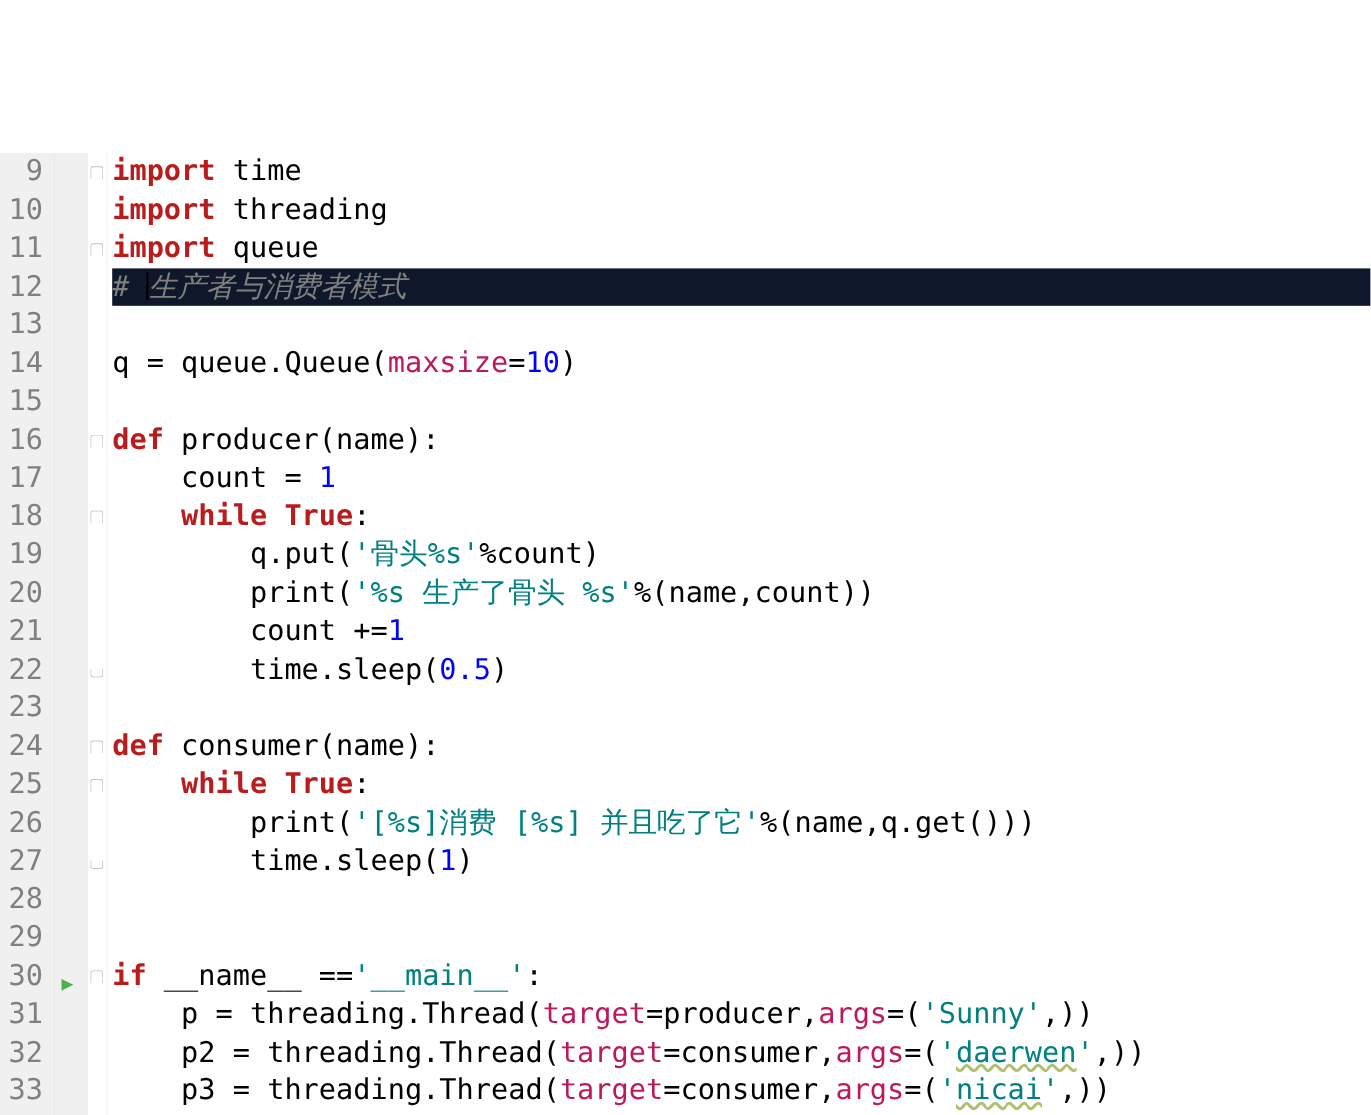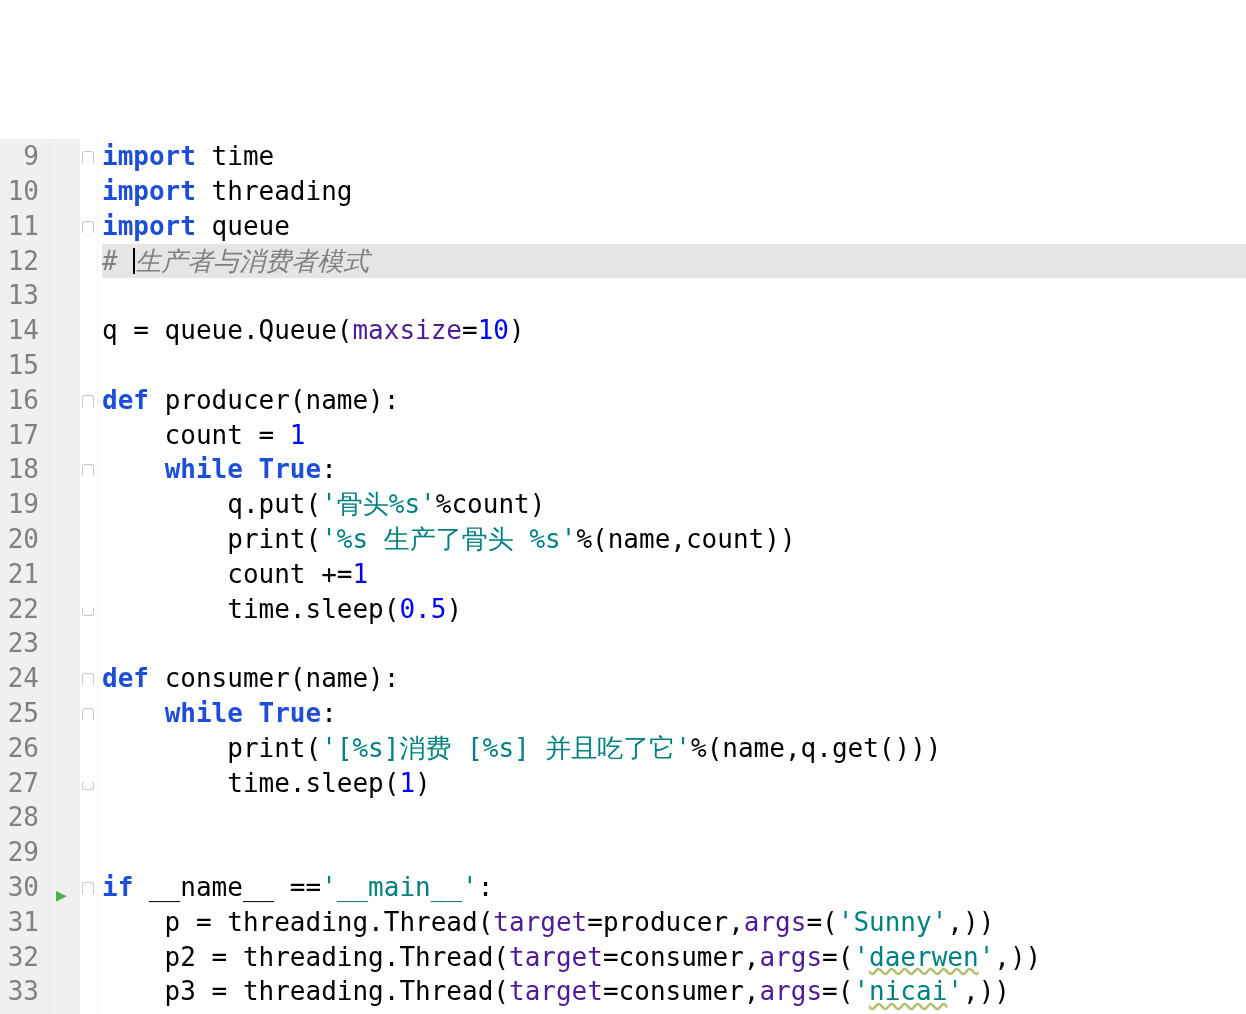--- a/index.html
+++ b/index.html
@@ -59,32 +59,32 @@
     border: 1px solid #c8c8c8;
     border-radius: 0 0 3px 3px;
     border-top: none;
     background: #ffffff;
   }
   .code {
     flex: 1;
     padding-left: 4px;
   }
   .line { height: 34.8px; }
-  .hl { background: #e5e5e5; }
+  .hl { background: #0f172a; }
   .caret {
      display:inline-block;
      width:2px; height:26px;
      background:#000;
      vertical-align: -4px;
   }
-  .kw { color: #1d4ed8; font-weight: bold; }
+  .kw { color: #b91c1c; font-weight: bold; }
   .str { color: #008080; font-weight: normal; }
   .num { color: #0000ff; }
   .cmt { color: #808080; font-style: italic; }
-  .kwarg { color: #4c1d95; }
+  .kwarg { color: #be185d; }
   .typo {
     text-decoration: underline wavy #b0c070;
     text-decoration-skip-ink: none;
   }
 </style>
 </head>
 <body>
 
 
 

